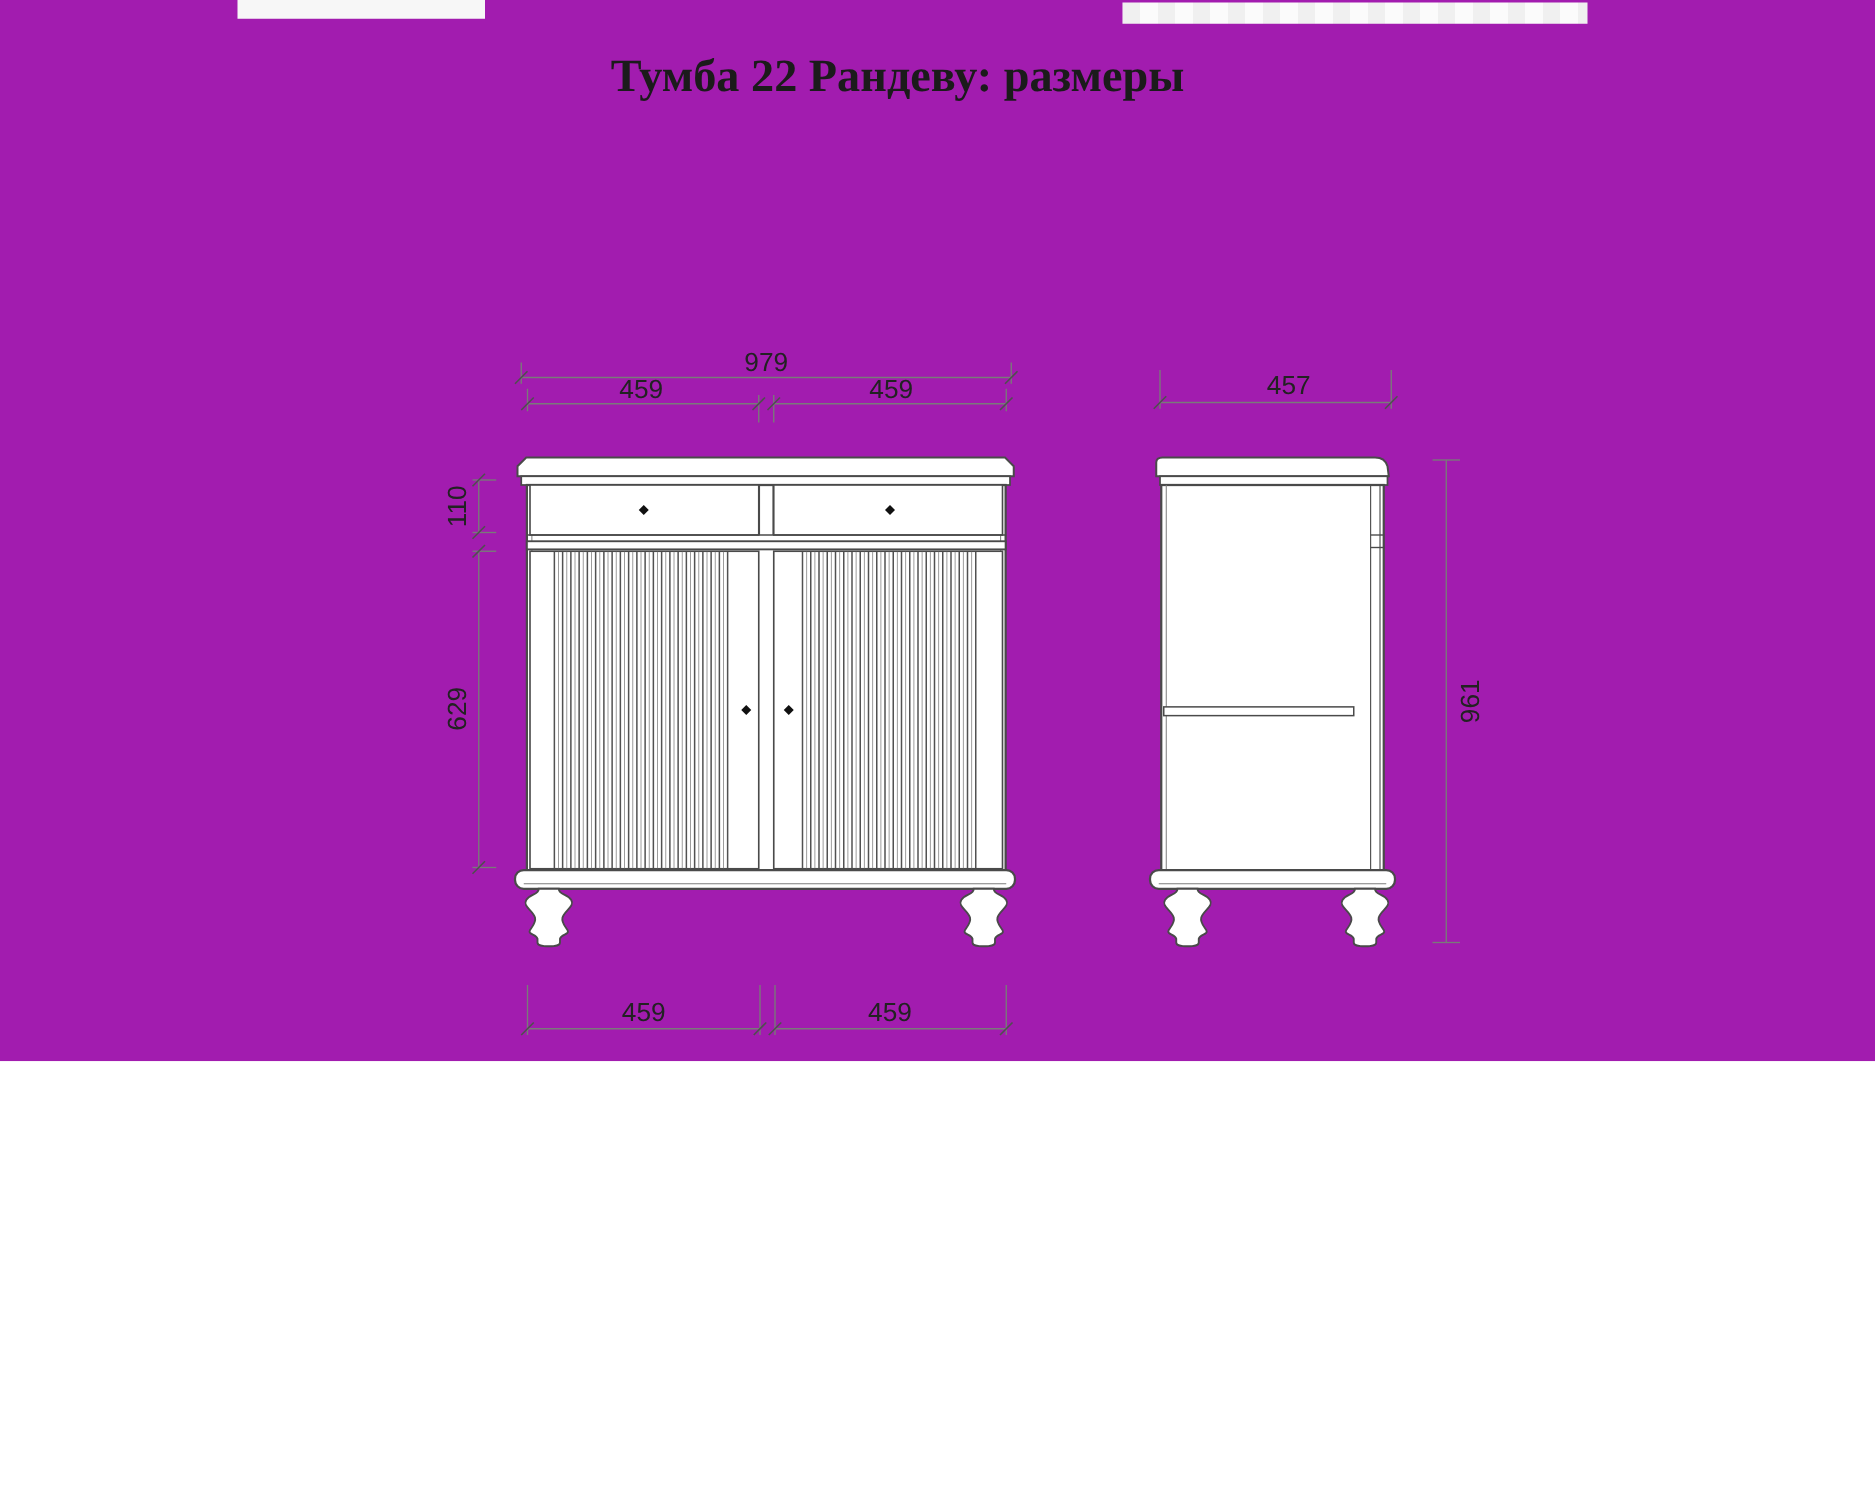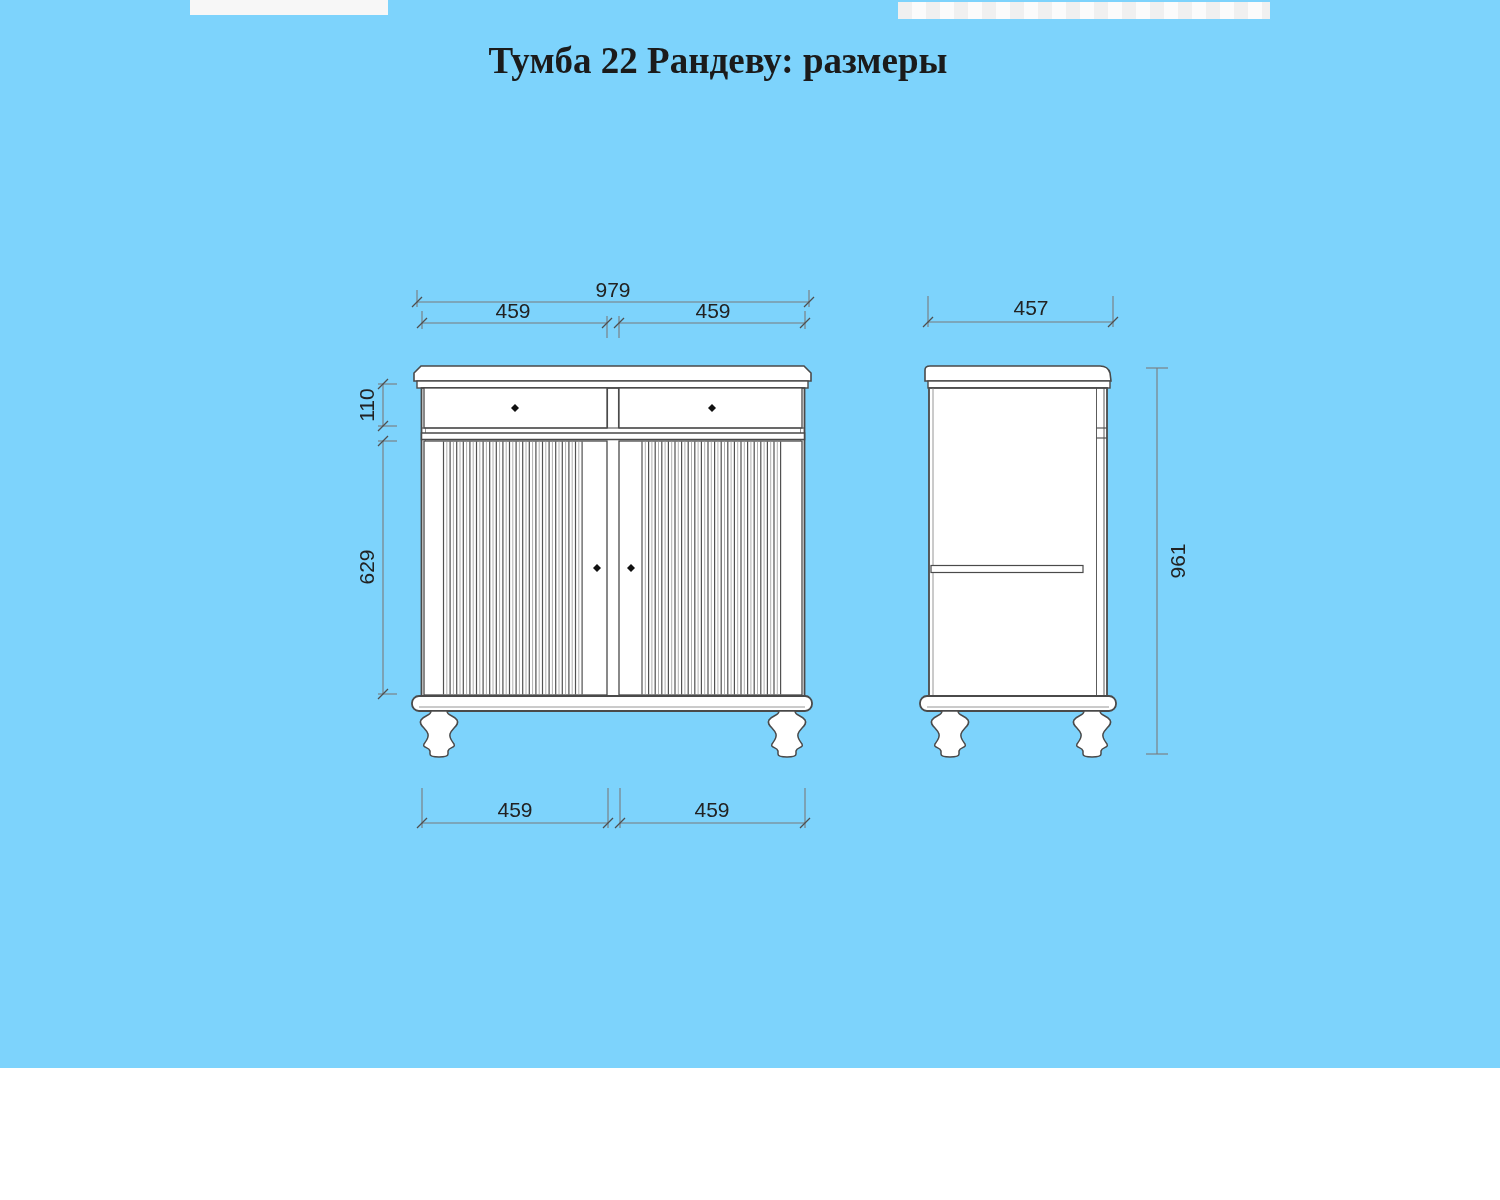--- a/index.html
+++ b/index.html
@@ -1,16 +1,16 @@
 <!DOCTYPE html>
 <html><head>
 <meta charset="utf-8">
 <style>
   html,body{margin:0;padding:0;background:#fff;}
-  .page{position:relative;width:1500px;height:1068px;background:#7dd3fc;overflow:hidden;
+  .page{position:relative;width:1500px;height:849px;background:#a21caf;overflow:hidden;
         font-family:"Liberation Sans",sans-serif;}
   .artifact{position:absolute;pointer-events:none;}
   .artifact-tr{left:898px;top:2px;width:372px;height:17px;
     background:repeating-linear-gradient(90deg,#f0f0f0 0 14px,#fbfbfb 14px 28px);}
   .artifact-tl{left:190px;top:0;width:198px;height:15px;background:#f7f7f7;}
   svg{position:absolute;left:0;top:0;}
   .title-text{font-family:"Liberation Serif",serif;font-weight:bold;font-size:37px;fill:#1b1b1b;}
   .dimtxt{font-family:"Liberation Sans",sans-serif;font-size:21px;fill:#222222;}
   .outline{fill:#ffffff;stroke:#4a4a4a;}
   .thin{stroke:#7c7c7c;}

